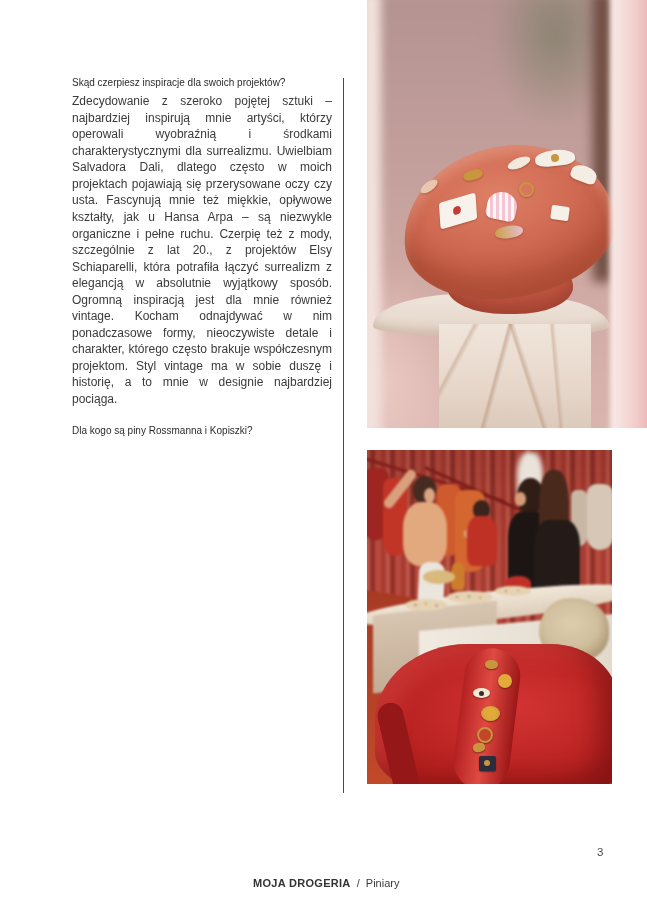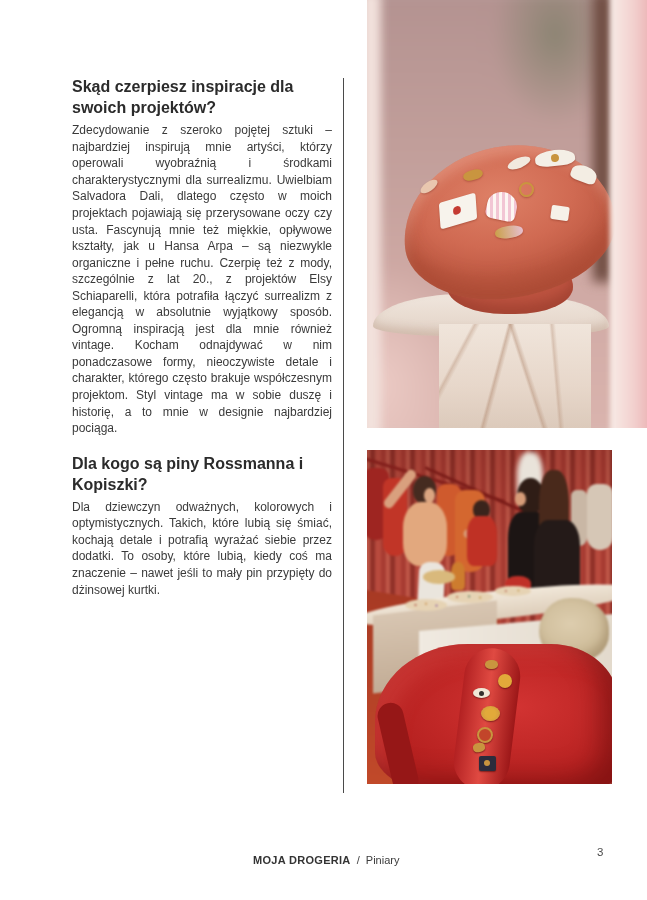--- a/index.html
+++ b/index.html
@@ -2,27 +2,27 @@
 <html lang="pl" style="--text_primary: #3a3a3a; --heading: #2b2b2b; --rule: #4a4a4a; --coral: #d06a52; --photo_pink: #cfa9a4; --curtain_red: #8e2f27; --floor_orange: #c24a2a; --jacket_red: #b5201f; --counter_beige: #ddcdb9; --gold: #c9953f;"><head>
 <meta charset="utf-8">
 <style>
   html,body{margin:0;padding:0;background:#ffffff;}
   body{width:647px;height:900px;font-family:"Liberation Sans","DejaVu Sans",sans-serif;}
   .page{position:relative;width:647px;height:900px;background:#fff;overflow:hidden;}
 
   
   .text-col{position:absolute;left:72px;top:76px;width:260px;color:var(--text_primary,#3a3a3a);}
   .qa{margin-bottom:16px;}
-  .qa h3{font-size:16px;line-height:1.32;font-weight:bold;color:var(--heading,#2b2b2b);margin:0 12px 4px 0;}
+  .qa h3{font-size:10px;line-height:1.32;font-weight:normal;color:var(--heading,#2b2b2b);margin:0 12px 4px 0;}
   .qa p{font-size:12px;line-height:1.38;margin:0;text-align:justify;color:var(--text_primary,#3a3a3a);}
 
   .vrule{position:absolute;left:343px;top:78px;width:1px;height:715px;background:var(--rule,#4a4a4a);}
 
   
-  .footer{position:absolute;left:253px;top:854px;font-size:11px;color:#333;}
+  .footer{position:absolute;left:253px;top:877px;font-size:11px;color:#333;}
   .footer .brand{font-weight:bold;letter-spacing:.3px;}
   .footer .sep{margin:0 3px;color:#444;}
   .footer .section{color:#3c3c3c;}
   .pagenum{position:absolute;left:597px;top:846px;font-size:11.5px;color:#4a4a4a;}
 
   
   .photo{position:absolute;overflow:hidden;background:#cbb;}
   .photo *{position:absolute;}
   .photo-top{left:367px;top:0;width:280px;height:428px;}
   .photo-bottom{left:367px;top:450px;width:245px;height:334px;}
@@ -140,21 +140,20 @@
 
   <div class="text-col">
     <div class="qa">
       <h3>Skąd czerpiesz inspiracje dla swoich projektów?</h3>
       <p>Zdecydowanie z szeroko pojętej sztuki – najbardziej inspirują mnie artyści, którzy operowali wyobraźnią i środkami charakterystycznymi dla surrealizmu. Uwielbiam Salvadora Dali, dlatego często w moich projektach pojawiają się przerysowane oczy czy usta. Fascynują mnie też miękkie, opływowe kształty, jak u Hansa Arpa – są niezwykle organiczne i pełne ruchu. Czerpię też z mody, szczególnie z lat 20., z projektów Elsy Schiaparelli, która potrafiła łączyć surrealizm z elegancją w absolutnie wyjątkowy sposób. Ogromną inspiracją jest dla mnie również vintage. Kocham odnajdywać w nim ponadczasowe formy, nieoczywiste detale i charakter, którego często brakuje współczesnym projektom. Styl vintage ma w sobie duszę i historię, a to mnie w designie najbardziej pociąga.</p>
     </div>
     <div class="qa">
     </div>
     <div class="qa">
       <h3>Dla kogo są piny Rossmanna i Kopiszki?</h3>
-      <p>Dla dziewczyn odważnych, kolorowych i optymistycznych. Takich, które lubią się śmiać, kochają detale i potrafią wyrażać siebie przez dodatki. To osoby, które lubią, kiedy coś ma znaczenie – nawet jeśli to mały pin przypięty do dżinsowej kurtki.</p>
     </div>
     <div class="qa">
     </div>
   </div>
 
   <div class="vrule"></div>
 
   <div class="photo photo-top" role="img" aria-label="Koralowa poduszka z przypinkami na marmurowym postumencie">
     <div class="pt-bg"></div>
     <div class="pt-darkstrip"></div>

